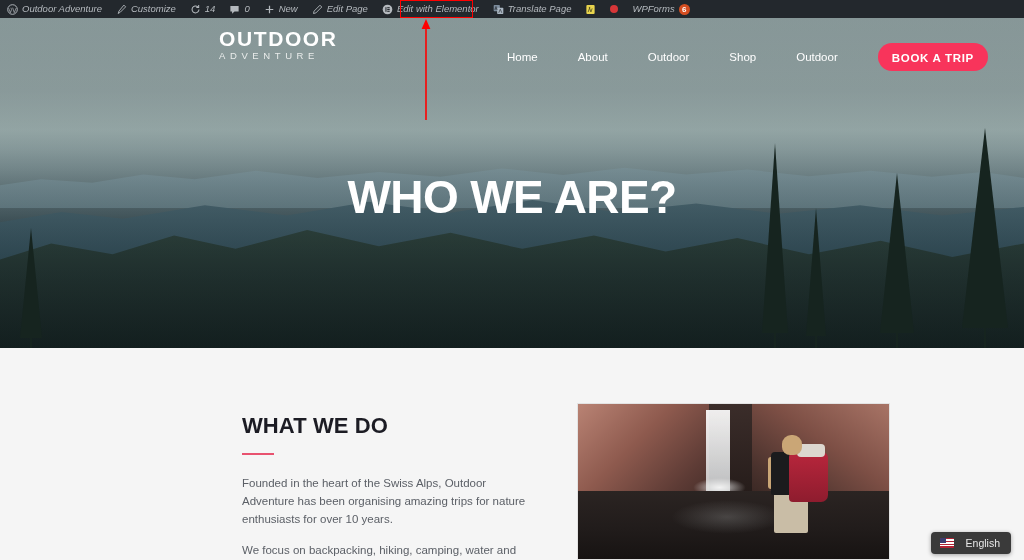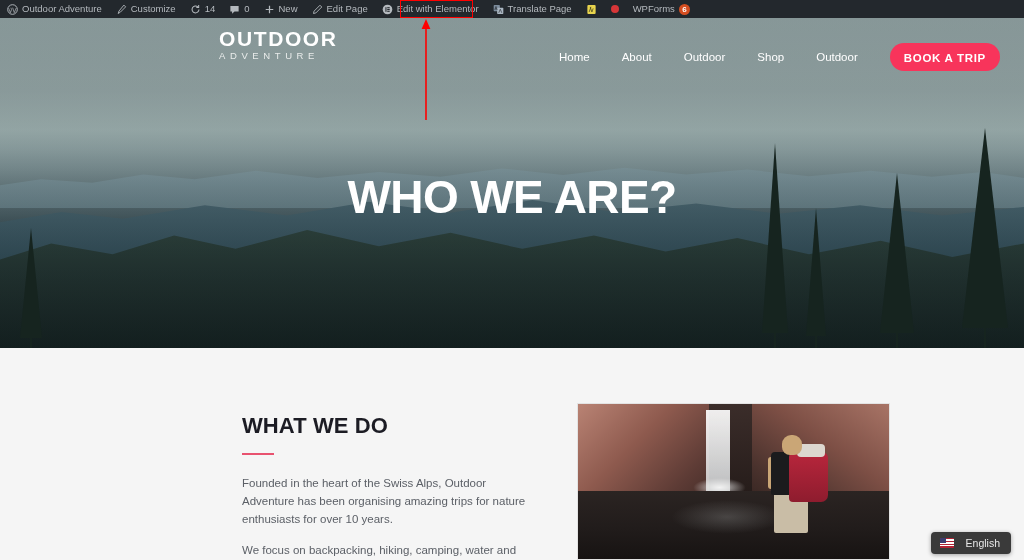--- a/index.html
+++ b/index.html
@@ -16,21 +16,21 @@
     background:#23282d; color:#b4b9be;
     display:flex; align-items:center;
     font-size:9.5px; z-index:60;
     white-space:nowrap;
   }
   .ab-item{
     display:flex; align-items:center; gap:4px;
     height:18px; padding:0 7px; color:#b4b9be;
     position:relative;
   }
-  .ab-item .lbl{ line-height:18px; }
+  .ab-item .lbl{ line-height:18px;font-style:italic; }
   .ab-ico{ display:inline-flex; align-items:center; justify-content:center;
            width:11px; height:11px; flex:0 0 11px; }
   .ab-ico svg{ display:block; }
   .ab-count{
     display:inline-block; min-width:11px; height:11px; line-height:11px;
     border-radius:6px; background:#d54e21; color:#fff;
     font-size:8px; text-align:center; padding:0 3px; font-weight:bold;
   }
   .ab-num{ color:#b4b9be; }
   .dot-red{ width:8px;height:8px;border-radius:50%;background:#d63638;display:inline-block; }
@@ -82,21 +82,21 @@
   }
   .tree .trunk{ width:2px; background:#16241f; margin:0 auto; }
 
   #logo{
     position:absolute; left:219px; top:10px; color:#fff; z-index:12;
   }
   #logo .l1{ font-size:21px; font-weight:bold; letter-spacing:1.6px; line-height:21px; }
   #logo .l2{ font-size:9.5px; letter-spacing:4.6px; line-height:13px; color:#e9eceb; }
 
   #nav{
-    position:absolute; right:24px; top:24px; display:flex; align-items:center; gap:4px; z-index:12;
+    position:absolute; right:36px; top:24px; display:flex; align-items:center; gap:12px; z-index:12;
   }
   #nav a{
     color:#fff; font-size:11.5px; text-decoration:none; padding:0 14px; line-height:30px;
   }
   #book-trip{
     margin-left:14px; background:#f8345b; color:#fff; font-size:10px; font-weight:bold;
     letter-spacing:.7px; border-radius:18px; padding:0 22px; line-height:28px; height:28px;
     text-decoration:none; display:inline-block;
   }
 

